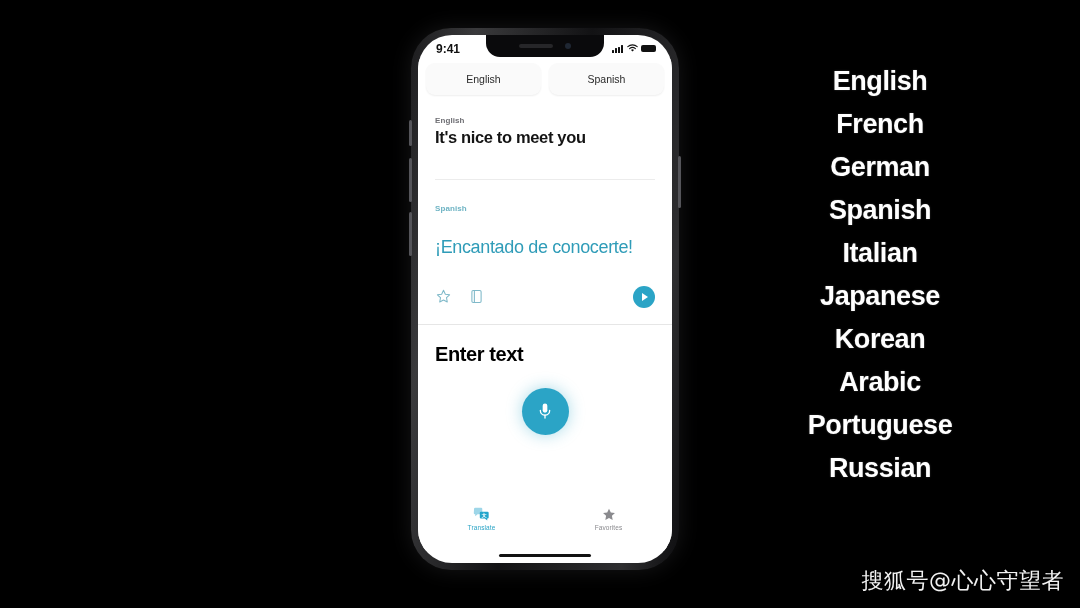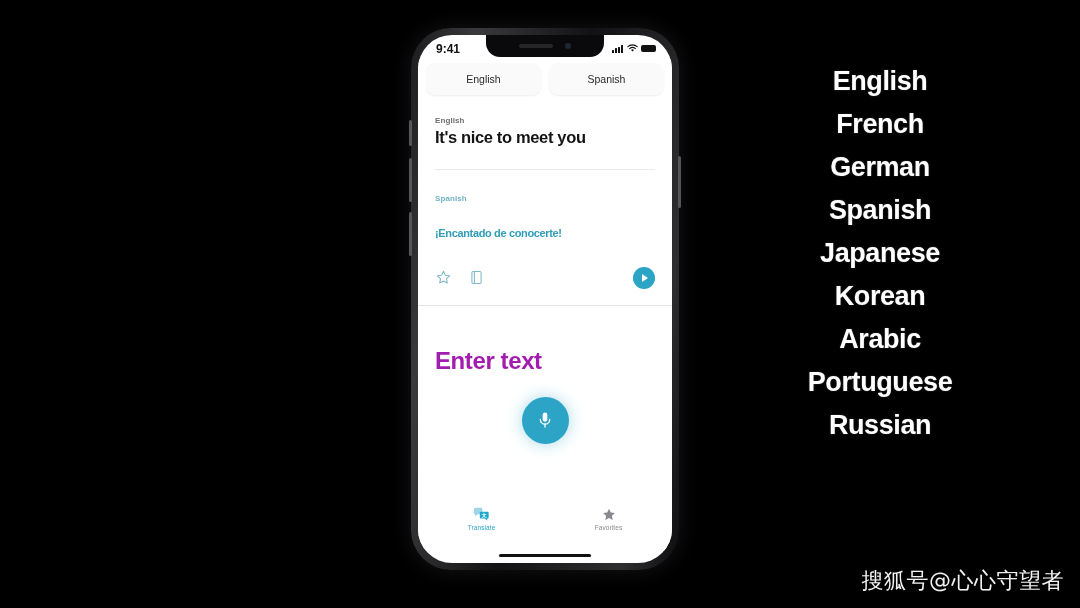--- a/index.html
+++ b/index.html
@@ -70,29 +70,29 @@
 
   
   .card { background:#fff; padding:12px 17px 0 17px; flex:0 0 auto; }
   .card-sep { height:1px; background:#ececec; margin:0 17px; }
   .src-label {
     font-size:8px; color:#6e6e73; font-weight:bold;
     letter-spacing:.1px; margin-bottom:3px;
   }
   .src-text {
     font-size:16.5px; font-weight:bold; color:#141414;
-    letter-spacing:-.35px; line-height:1.18; padding-bottom:22px;
+    letter-spacing:-.35px; line-height:1.18; padding-bottom:32px;
   }
   .tgt-block { padding-top:12px; }
   .tgt-label {
     font-size:8px; font-weight:bold; letter-spacing:.1px;
     margin-bottom:3px;
   }
   .tgt-text {
-    font-size:11px; font-weight:bold; letter-spacing:-.35px;
+    font-size:18px; font-weight:normal; letter-spacing:-.35px;
     line-height:1.28;
     margin-top:23px;
   }
 
   
   .actions {
     display:flex; align-items:center; gap:16px;
     padding:26px 17px 16px 17px; background:#fff;
   }
   .spacer { flex:1; }
@@ -109,21 +109,21 @@
   }
 
   
   .divider-strong { height:1px; background:#e6e6e6; }
   .input-area {
     flex:1; background:#fff; padding:18px 17px 0 17px;
     display:flex; flex-direction:column; align-items:center;
   }
   .placeholder {
     align-self:flex-start;
-    font-size:24px; font-weight:bold; color:#a21caf; letter-spacing:-.4px;margin-top:23px;
+    font-size:20px; font-weight:bold; color:#000000; letter-spacing:-.4px;
   }
   .mic-wrap { margin-top:22px; }
   .mic-btn {
     width:47px; height:47px; border-radius:50%;
     display:flex; align-items:center; justify-content:center;
   }
 
   
   .tabbar {
     flex:0 0 48px; display:flex; align-items:flex-start;
@@ -255,20 +255,21 @@
       <div class="home-ind"></div>
 
     </div>
   </div>
 
   <div class="lang-list" id="langList">
       <div class="lang-item">English</div>
       <div class="lang-item">French</div>
       <div class="lang-item">German</div>
       <div class="lang-item">Spanish</div>
+      <div class="lang-item">Italian</div>
       <div class="lang-item">Japanese</div>
       <div class="lang-item">Korean</div>
       <div class="lang-item">Arabic</div>
       <div class="lang-item">Portuguese</div>
       <div class="lang-item">Russian</div>
     </div>
 
   <div class="watermark">搜狐号@心心守望者</div>
 
 </div>

